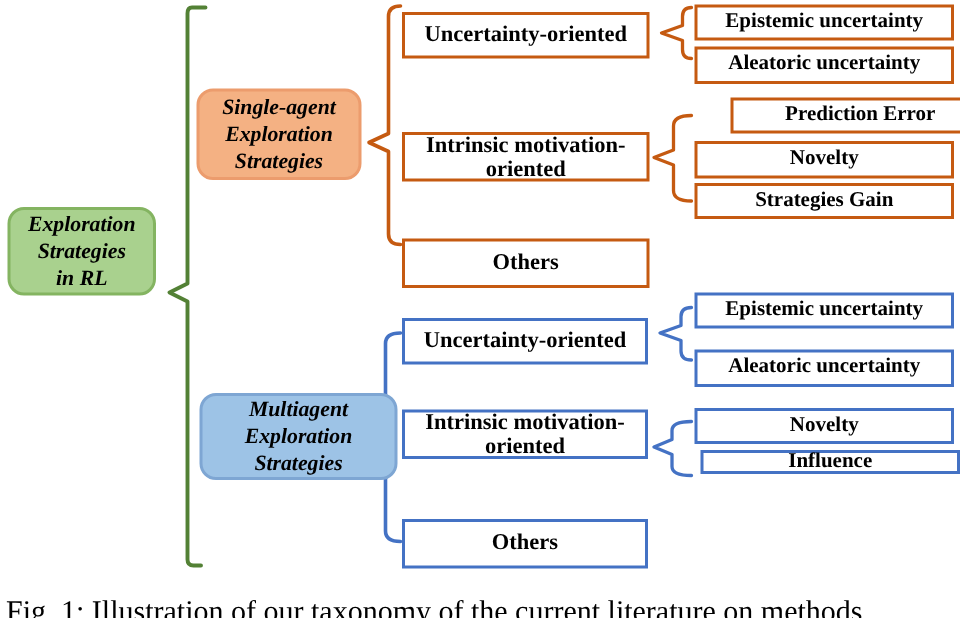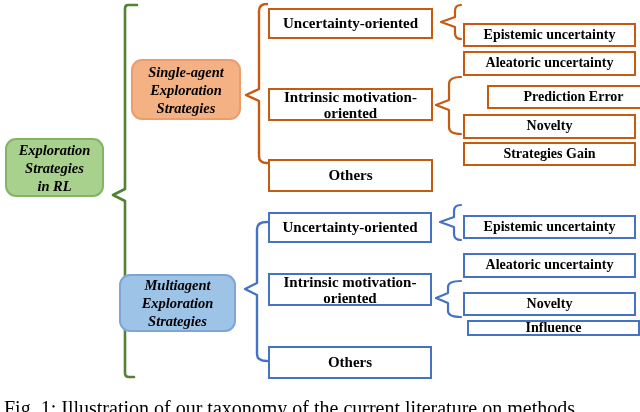--- a/index.html
+++ b/index.html
@@ -12,21 +12,21 @@
     position:absolute;display:flex;align-items:center;justify-content:center;
     text-align:center;font-weight:bold;white-space:pre-line;box-sizing:border-box;
     line-height:1.18;
   }
   .pill{border-radius:11px;font-size:14.5px;line-height:18px;font-style:italic;}
   .pill.green{background:var(--green-fill,#A9D18E);border:2px solid var(--green-fill-border,#84B461);}
   .pill.orange{background:var(--orange-fill,#F4B183);border:2px solid var(--orange-fill-border,#EC9C6D);}
   .pill.blue{background:var(--blue-fill,#9DC3E6);border:2px solid var(--blue-fill-border,#7EA6D3);}
   .obox{background:#fff;border:2px solid var(--orange-line,#C55A11);font-size:15px;}
   .bbox{background:#fff;border:2px solid var(--blue-line,#4472C4);font-size:15px;}
-  .leaf{font-size:14px;margin-top:20px;}
+  .leaf{font-size:14px;}
   .brace{fill:none;stroke-linecap:round;stroke-linejoin:round;}
   .brace.g{stroke:var(--green-line,#538135);stroke-width:2.6;}
   .brace.o{stroke:var(--orange-line,#C55A11);stroke-width:2.4;}
   .brace.o.small{stroke-width:2.2;}
   .brace.b{stroke:var(--blue-line,#4472C4);stroke-width:2.4;}
   .brace.b.small{stroke-width:2.2;}
   #caption{
     position:absolute;left:4px;top:398px;width:700px;
     font-size:20px;line-height:20px;white-space:nowrap;font-weight:normal;
   }
@@ -46,21 +46,21 @@
     <path class="brace b small" d="M 461 281 Q 448 281 448 287 L 448 293 L 436 298 L 448 303 L 448 311 Q 448 317 461 317"></path>
   </svg>
 
   <div class="node pill green" style="left:5px;top:138px;width:99px;height:59px;">Exploration
 Strategies
 in RL</div>
 
   <div class="node pill orange" style="left:131px;top:59px;width:110px;height:61px;">Single-agent
 Exploration
 Strategies</div>
-  <div class="node pill blue" style="left:119px;top:262px;width:117px;height:58px;margin-top:12px;">Multiagent
+  <div class="node pill blue" style="left:133px;top:262px;width:132px;height:58px;">Multiagent
 Exploration
 Strategies</div>
 
   <div class="node obox" style="left:268px;top:8px;width:165px;height:31px;">Uncertainty-oriented</div>
   <div class="node obox" style="left:268px;top:88px;width:165px;height:33px;line-height:16px;">Intrinsic motivation-
 oriented</div>
   <div class="node obox" style="left:268px;top:159px;width:165px;height:33px;">Others</div>
 
   <div class="node obox leaf" style="left:463px;top:3px;width:173px;height:24px;">Epistemic uncertainty</div>
   <div class="node obox leaf" style="left:463px;top:31px;width:173px;height:25px;">Aleatoric uncertainty</div>

